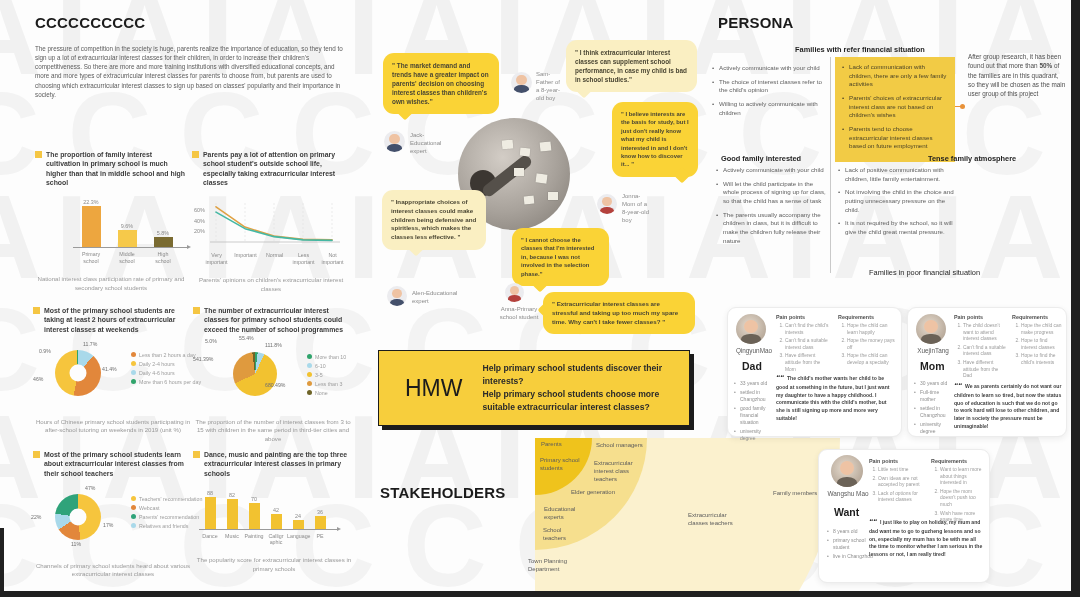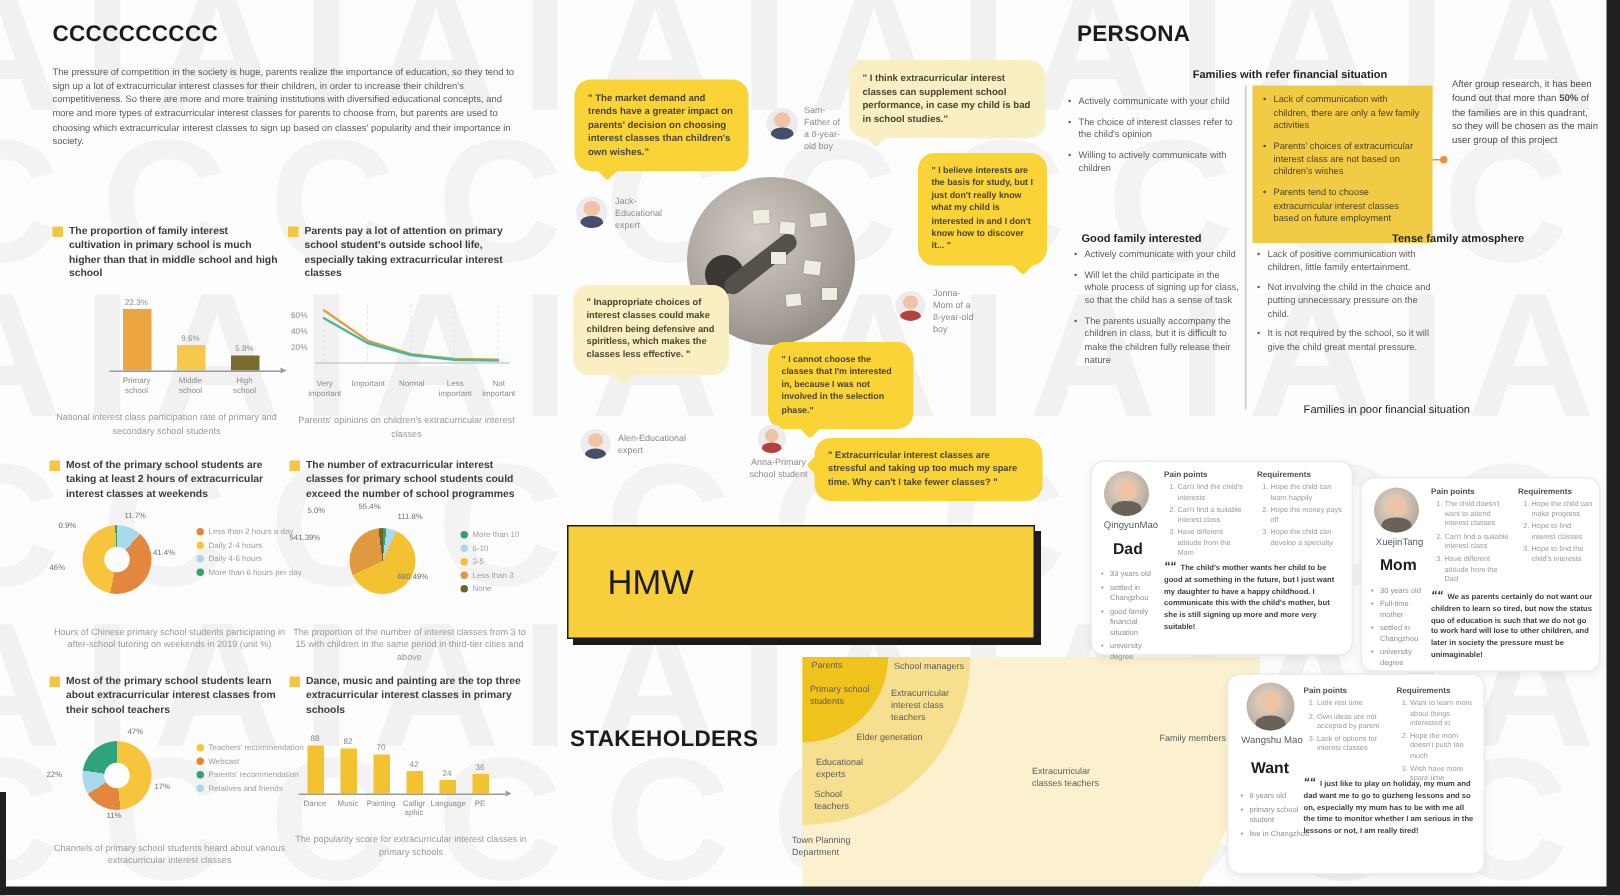--- a/index.html
+++ b/index.html
@@ -390,20 +390,24 @@
     <div class="speaker" style="left:491px;top:305px;width:56px;text-align:center">Anna-Primary
 school student</div>
 
     <div class="bubble bright" style="left:543px;top:292px;width:152px;font-size:6.2px">
       <span>" Extracurricular interest classes are stressful and taking up too much my spare time. Why can't I take fewer classes? "</span>
       <span class="tail" style="left:-3px;top:12px"></span>
     </div>
 
     <div class="hmw">
       <div class="lab">HMW</div>
+      <div class="qs">
+        <div>Help primary school students discover their interests?</div>
+        <div>Help primary school students choose more suitable extracurricular interest classes?</div>
+      </div>
     </div>
 
     <div class="abs h1" style="left:380px;top:484px">STAKEHOLDERS</div>
     <div class="ring" style="left:535px;top:438px;width:305px;height:305px;background:#FBF1CE;z-index:1"></div>
     <div class="ring" style="left:535px;top:438px;width:112px;height:112px;background:#F6DF8E;z-index:2"></div>
     <div class="ring" style="left:535px;top:438px;width:57px;height:57px;background:#EFC31C;z-index:3"></div>
 
     <div class="slabel" style="left:541px;top:441px;width:25px;word-break:break-all">Parents</div>
     <div class="slabel" style="left:540px;top:457px;width:40px">Primary school students</div>
     <div class="slabel" style="left:596px;top:442px;width:48px">School managers</div>
@@ -473,21 +477,21 @@
         <div class="ch">Requirements</div>
         <ol>
             <li>Hope the child can learn happily</li>
             <li>Hope the money pays off</li>
             <li>Hope the child can develop a specialty</li>
           </ol>
       </div>
       <div class="cquote" style="left:48px;top:64px;width:120px"><span>The child's mother wants her child to be good at something in the future, but I just want my daughter to have a happy childhood. I communicate this with the child's mother, but she is still signing up more and more very suitable!</span></div>
     </div>
 
-    <div class="card" style="left:907px;top:318px;width:160px;height:130px">
+    <div class="card" style="left:907px;top:307px;width:160px;height:130px">
       <div class="cavatar" style="left:8px;top:6px;width:30px;height:30px"></div>
       <div class="cname" style="left:0;top:39px;width:50px">XuejinTang</div>
       <div class="crole" style="left:12px;top:52px">Mom</div>
       <ul class="cdetails" style="left:6px;top:72px;width:40px">
           <li>30 years old</li>
           <li>Full-time mother</li>
           <li>settled in Changzhou</li>
           <li>university degree</li>
         </ul>
       <div class="ccol" style="left:46px;top:6px;width:52px">

